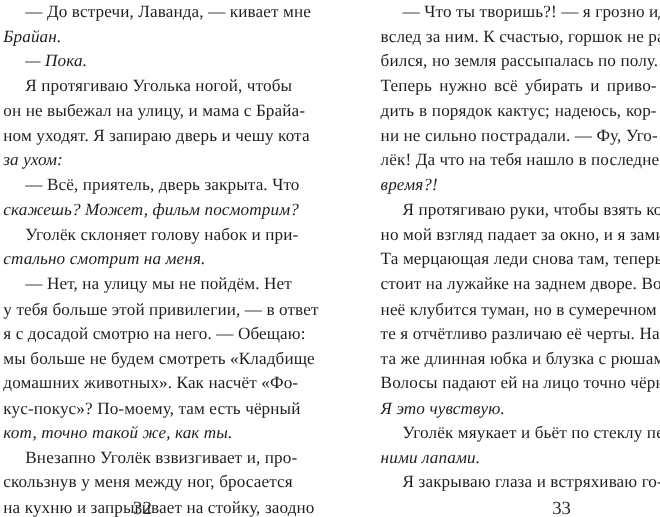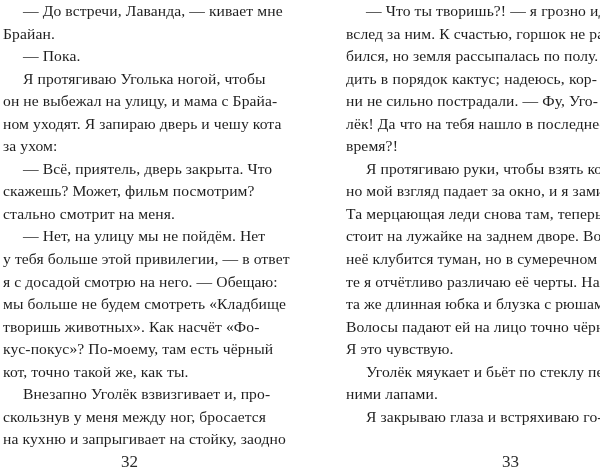--- a/index.html
+++ b/index.html
@@ -42,20 +42,21 @@
       white-space: nowrap;
       text-align: justify;
       text-align-last: justify;
       letter-spacing: 0.1px;
     }
     .line.indent {
       padding-left: 20px;
     }
     .line.last {
       text-align-last: left;
+      font-style: italic;
     }
     .page-number {
       position: absolute;
       top: 452px;
       font-size: 17px;
       font-family: "Liberation Serif", "DejaVu Serif", serif;
       color: #2a2a2a;
     }
     .page-left .page-number {
       left: 118px;
@@ -72,40 +73,42 @@
   <div class="text-block" id="left-lines">
       <span class="line indent">— До встречи, Лаванда, — кивает мне</span>
       <span class="line last">Брайан.</span>
       <span class="line indent last">— Пока.</span>
       <span class="line indent">Я протягиваю Уголька ногой, чтобы</span>
       <span class="line">он не выбежал на улицу, и мама с Брайа-</span>
       <span class="line">ном уходят. Я запираю дверь и чешу кота</span>
       <span class="line last">за ухом:</span>
       <span class="line indent">— Всё, приятель, дверь закрыта. Что</span>
       <span class="line last">скажешь? Может, фильм посмотрим?</span>
+      <span class="line indent">Уголёк склоняет голову набок и при-</span>
       <span class="line last">стально смотрит на меня.</span>
       <span class="line indent">— Нет, на улицу мы не пойдём. Нет</span>
       <span class="line">у тебя больше этой привилегии, — в ответ</span>
       <span class="line">я с досадой смотрю на него. — Обещаю:</span>
       <span class="line">мы больше не будем смотреть «Кладбище</span>
-      <span class="line">творишь животных». Как насчёт «Фо-</span>
+      <span class="line">домашних животных». Как насчёт «Фо-</span>
       <span class="line">кус-покус»? По-моему, там есть чёрный</span>
       <span class="line last">кот, точно такой же, как ты.</span>
       <span class="line indent">Внезапно Уголёк взвизгивает и, про-</span>
       <span class="line">скользнув у меня между ног, бросается</span>
       <span class="line">на кухню и запрыгивает на стойку, заодно</span>
     </div>
   <div class="page-number">32</div>
 </div>
 
 <div class="page page-right">
   <div class="text-block" id="right-lines">
       <span class="line indent">— Что ты творишь?! — я грозно иду</span>
       <span class="line">вслед за ним. К счастью, горшок не раз-</span>
       <span class="line">бился, но земля рассыпалась по полу.</span>
+      <span class="line">Теперь нужно всё убирать и приво-</span>
       <span class="line">дить в порядок кактус; надеюсь, кор-</span>
       <span class="line">ни не сильно пострадали. — Фу, Уго-</span>
       <span class="line">лёк! Да что на тебя нашло в последнее</span>
       <span class="line last">время?!</span>
       <span class="line indent">Я протягиваю руки, чтобы взять кота,</span>
       <span class="line">но мой взгляд падает за окно, и я замираю.</span>
       <span class="line">Та мерцающая леди снова там, теперь она</span>
       <span class="line">стоит на лужайке на заднем дворе. Вокруг</span>
       <span class="line">неё клубится туман, но в сумеречном све-</span>
       <span class="line">те я отчётливо различаю её черты. На ней</span>

